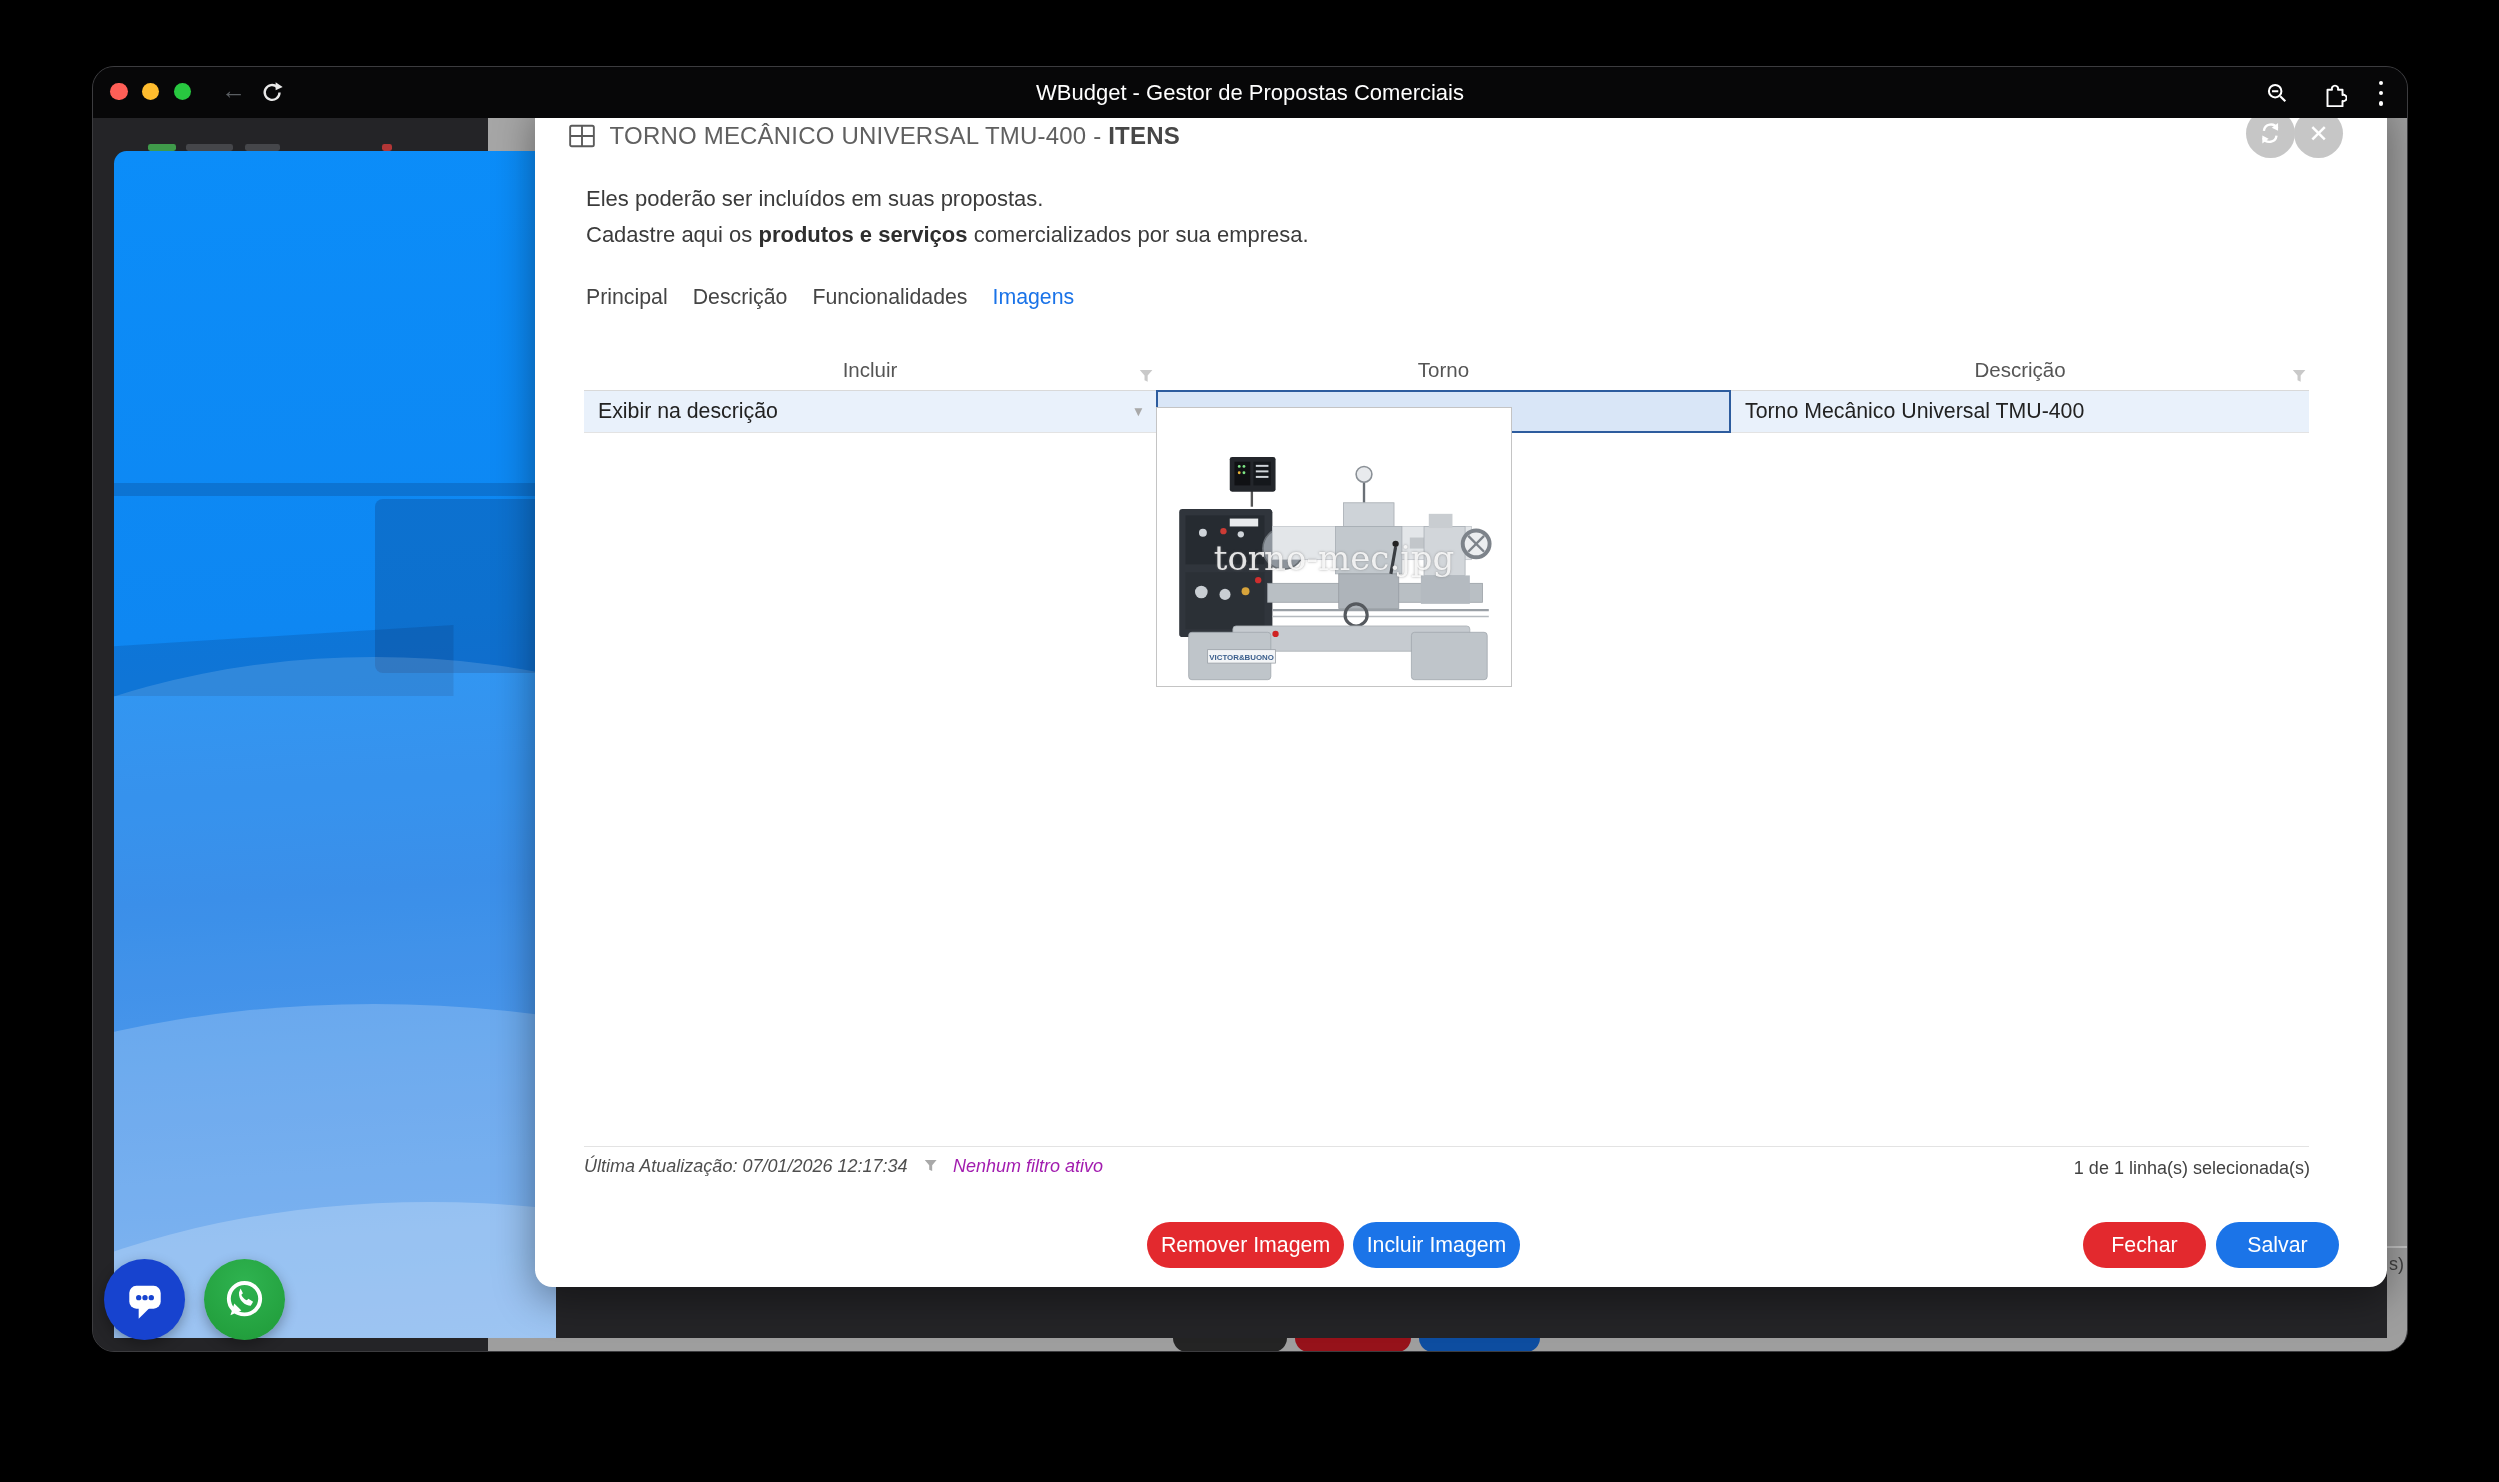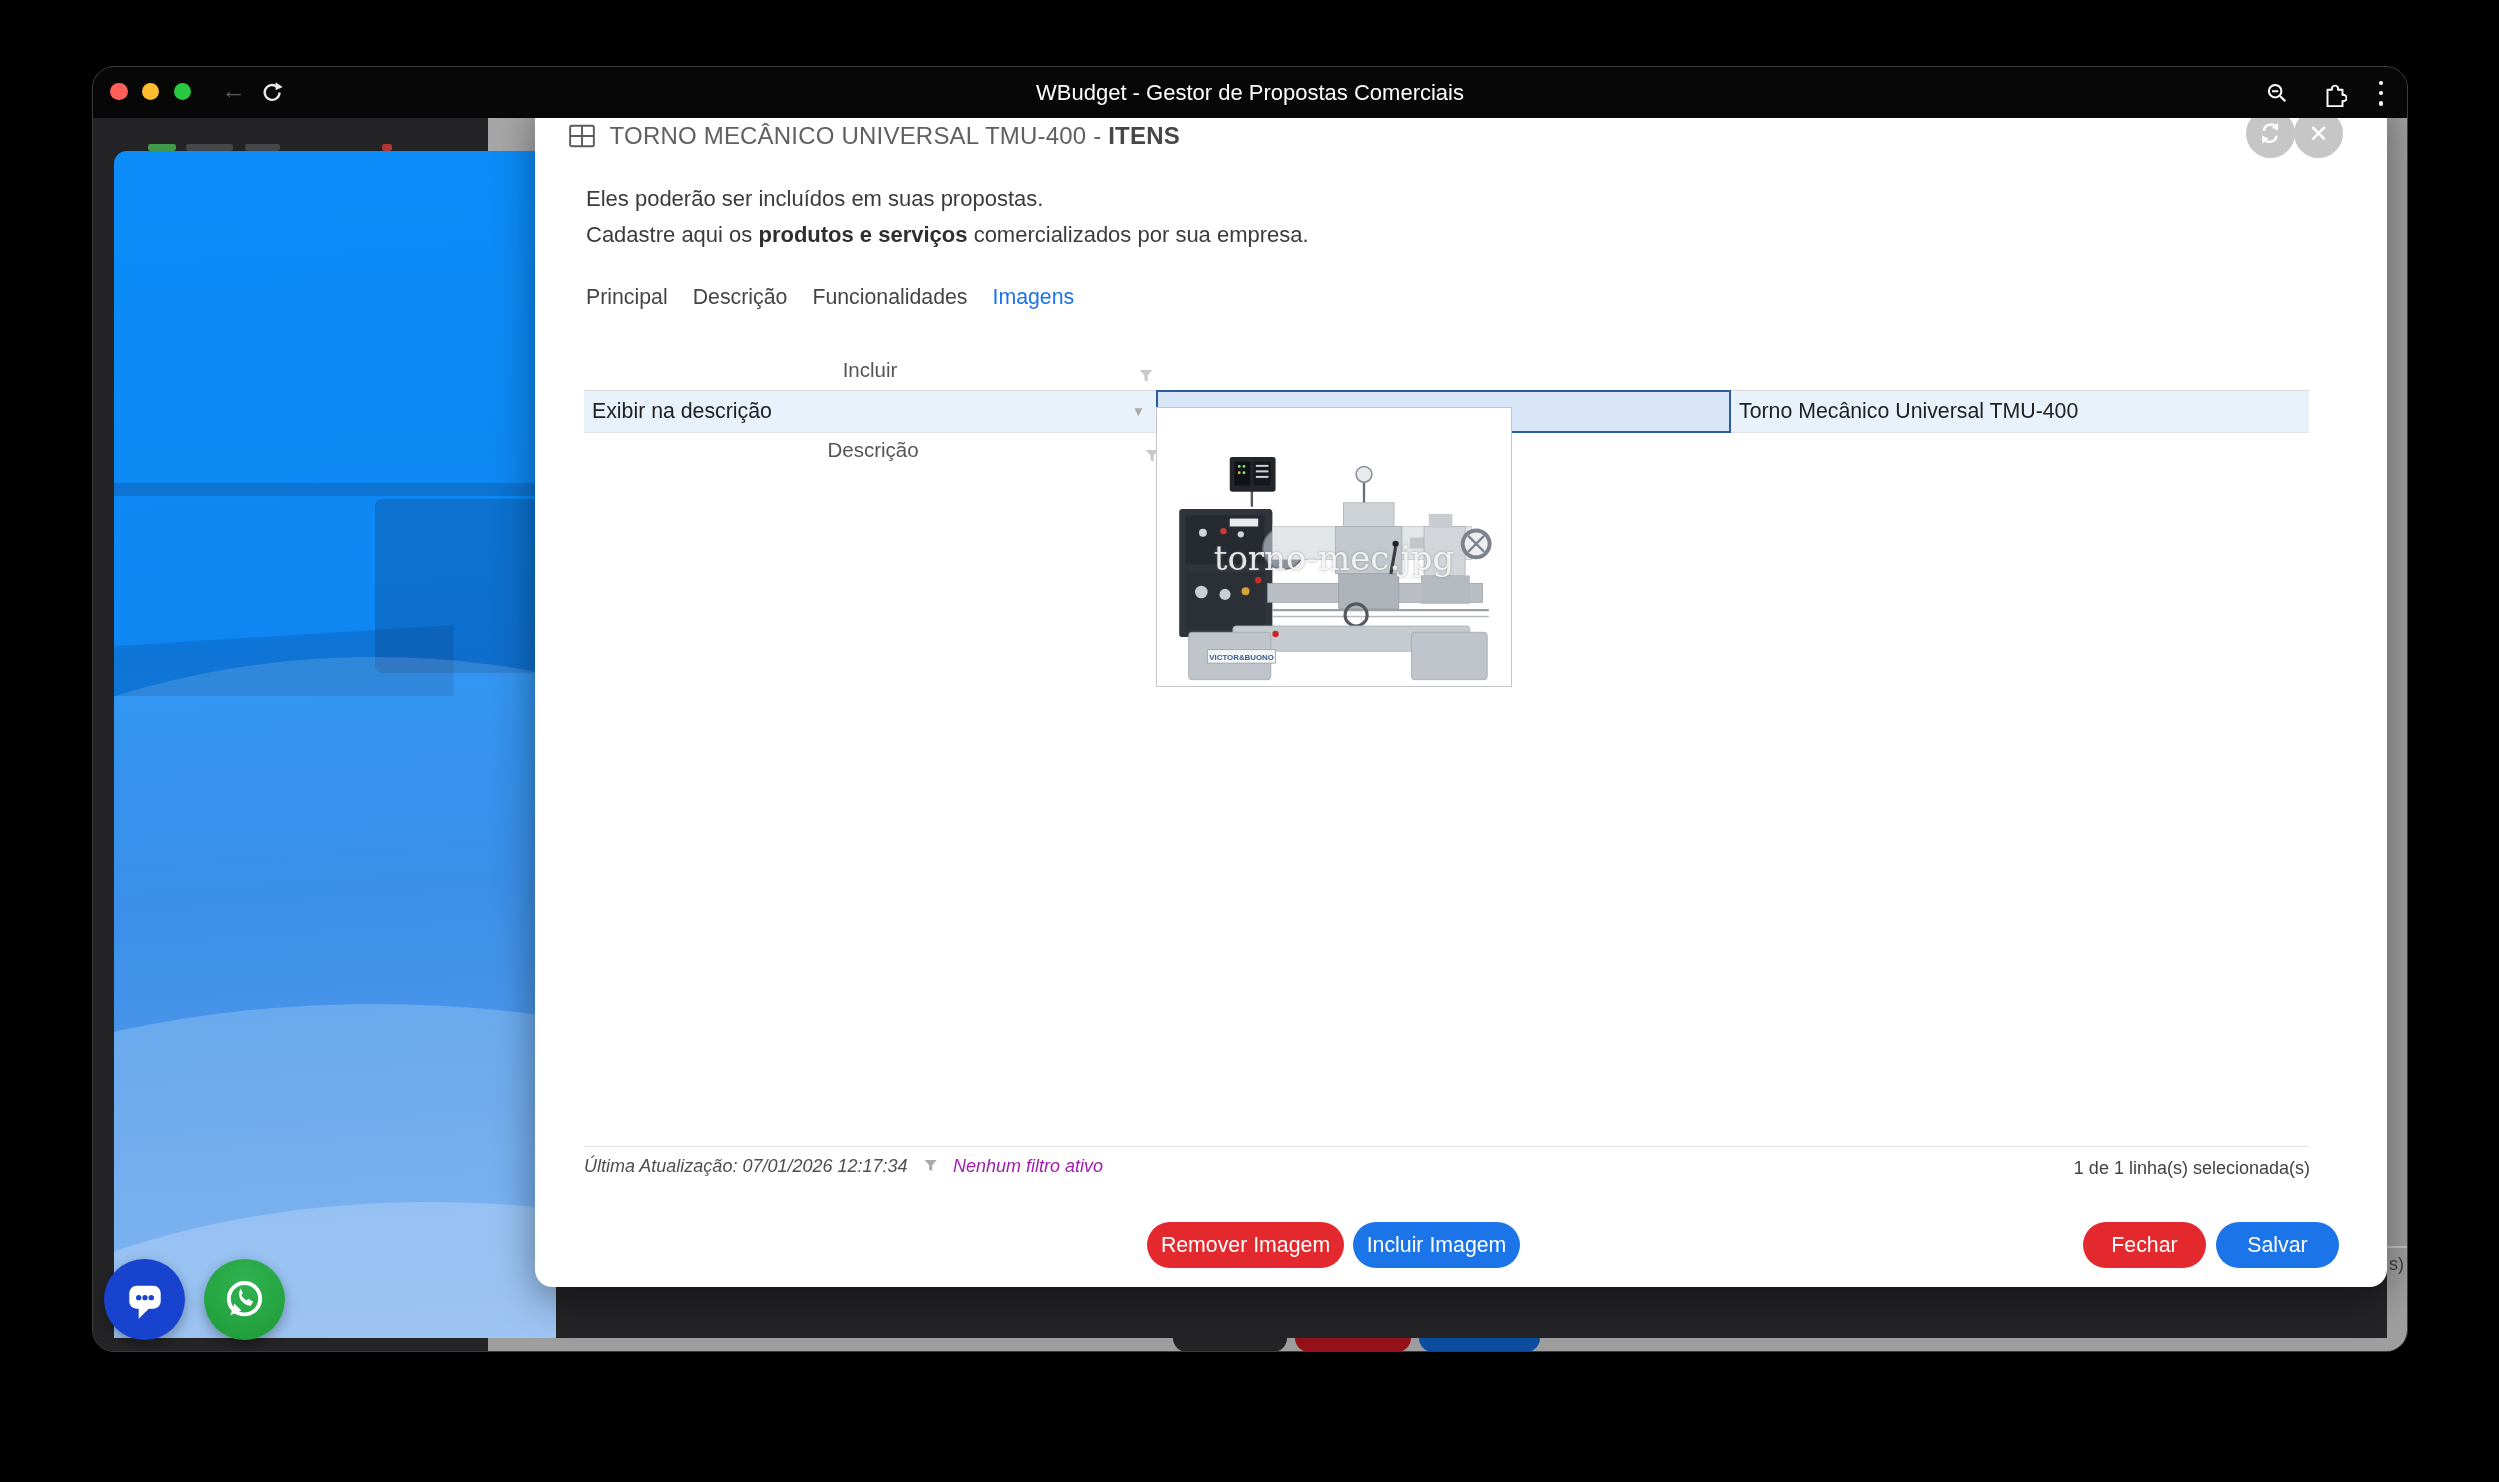--- a/index.html
+++ b/index.html
@@ -65,26 +65,26 @@
   .circle-btn.close { left:1759px; color:#fff; font-size:24px; line-height:49px; font-family:inherit; }
 
   .m-intro { position:absolute; left:51px; top:82px; font-size:22px; line-height:36px; color:#3b3b3b; }
   .m-intro b { color:#2e2e2e; }
 
   .m-tabs { position:absolute; left:51px; top:186px; display:flex; gap:25px; font-size:21.3px; color:#454545; }
   .m-tab { cursor:pointer; }
   .m-tab.active { color:#1a73e8; }
 
   .m-table { position:absolute; left:49px; top:251px; width:1725px; }
-  .t-header { position:relative; height:40px; display:flex;flex-direction:column; }
+  .t-header { position:relative; height:40px; display:flex; }
   .t-hcell { position:relative; height:40px; line-height:40px; text-align:center; font-size:20.5px; color:#555; }
   .t-hcell .funnel { position:absolute; right:3.2px; top:6.3px; }
   .t-row { position:relative; display:flex; height:43px; }
   .t-cell { position:relative; height:43px; background:#e9f1fb; border-top:0.8px solid #d9d9d9;
-            border-bottom:0.8px solid #e3e3e3; font-size:21.3px; color:#222; line-height:41px; padding-left:8px; }
+            border-bottom:0.8px solid #e3e3e3; font-size:21.3px; color:#222; line-height:41px; padding-left:14px; }
   .t-cell.selected { background:#d9e6f7; border:2.4px solid #2d5c9e; padding-left:0; }
   .c1 { width:572px; } .c2 { width:575px; } .c3 { width:578px; }
   .dd-caret { position:absolute; right:11px; top:0; font-size:13.4px; color:#a9a9a9; line-height:41px; }
 
   .img-overlay { position:absolute; left:621px; top:308px; width:356px; height:280px; background:#fff;
                  border:0.8px solid #c4c4c4; z-index:6; }
   .watermark { position:absolute; left:0; right:0; top:130px; text-align:center;
                font-family:"DejaVu Serif","Liberation Serif",serif; font-size:34px;
                color:rgba(255,255,255,.85); text-shadow:0 0 2.4px rgba(110,110,110,.65); }
 

